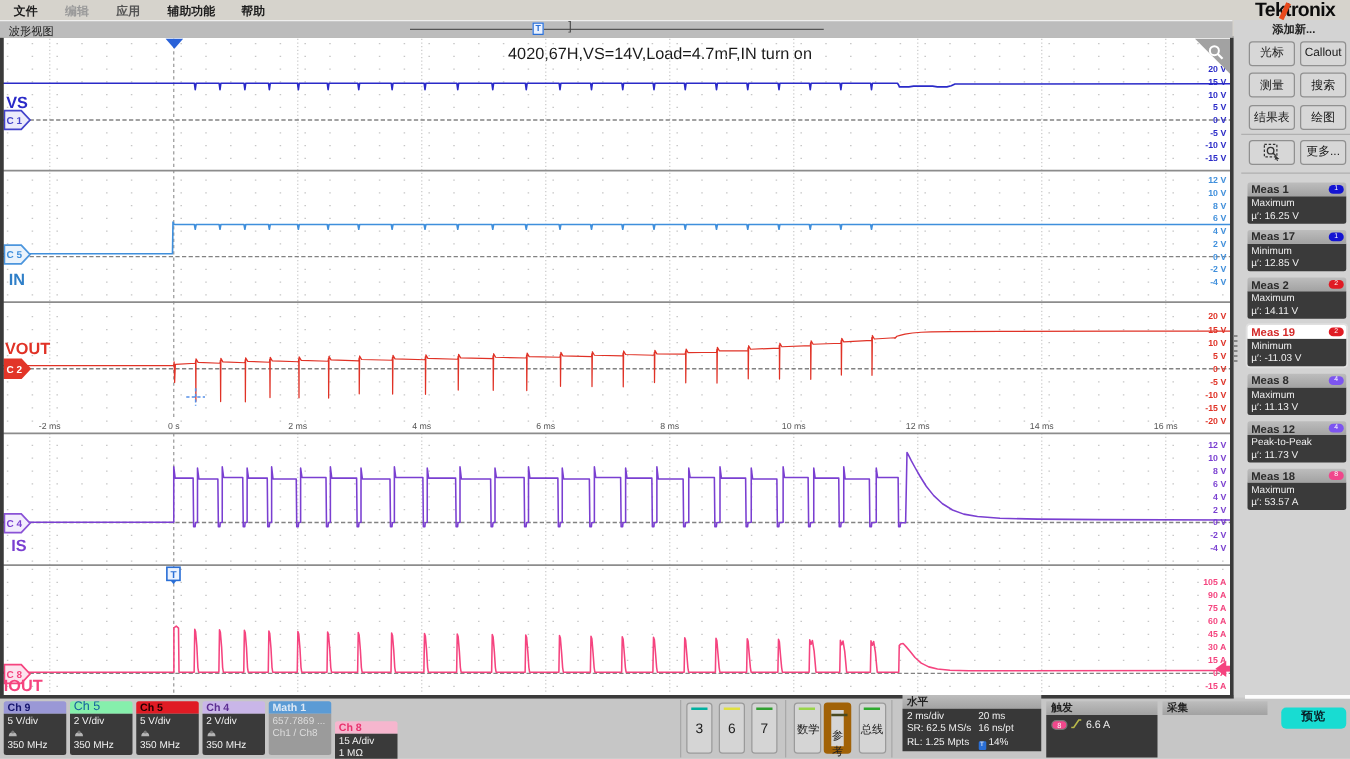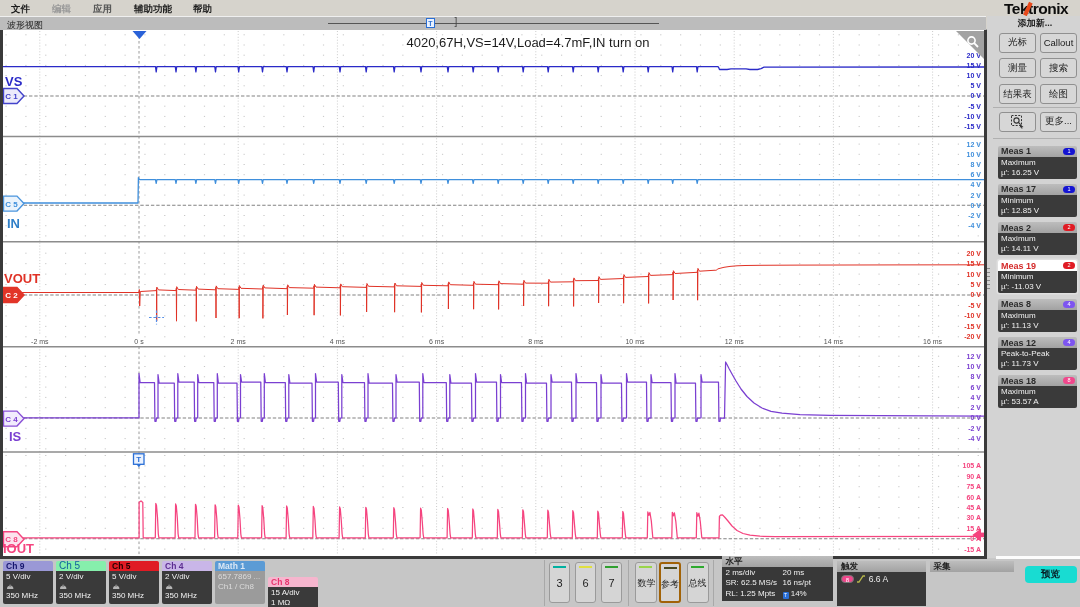--- a/index.html
+++ b/index.html
@@ -325,21 +325,21 @@
     <div style="text-align:center;margin-top:9px;font-size:11px;color:#222">6</div>
   </div>
 <div style="position:absolute;left:601px;top:562px;width:21px;height:41px;background:#d5d5d5;border:1px solid #9a9a9a;border-radius:3px;">
     <div style="margin:3px auto 0;width:13px;height:2px;background:#30a030"></div>
     <div style="text-align:center;margin-top:9px;font-size:11px;color:#222">7</div>
   </div>
 <div style="position:absolute;left:634.5px;top:562px;width:22px;height:41px;background:#d5d5d5;border:1px solid #9a9a9a;border-radius:3px;">
     <div style="margin:3px auto 0;width:13px;height:2px;background:#9ad54a"></div>
     <div style="text-align:right;margin-top:9px;font-size:9px;color:#222">数学</div>
   </div>
-<div style="position:absolute;left:659px;top:562px;width:22px;height:41px;background:#d5d5d5;border:2px solid #a16207;border-radius:3px;">
+<div style="position:absolute;left:659px;top:562px;width:22px;height:41px;background:#d5d5d5;border:6px solid #a16207;border-radius:3px;">
     <div style="margin:3px auto 0;width:13px;height:2px;background:#4a4a20"></div>
     <div style="text-align:center;margin-top:9px;font-size:9px;color:#222">参考</div>
   </div>
 <div style="position:absolute;left:686.5px;top:562px;width:22px;height:41px;background:#d5d5d5;border:1px solid #9a9a9a;border-radius:3px;">
     <div style="margin:3px auto 0;width:13px;height:2px;background:#2faa2f"></div>
     <div style="text-align:center;margin-top:9px;font-size:9px;color:#222">总线</div>
   </div>
 
 <div style="position:absolute;left:721.5px;top:556px;width:111.5px">
  <div style="height:11px;background:linear-gradient(#bdbdbd,#a2a2a2);font-size:8.5px;font-weight:bold;color:#222;padding-left:4px;line-height:11px">水平</div>

